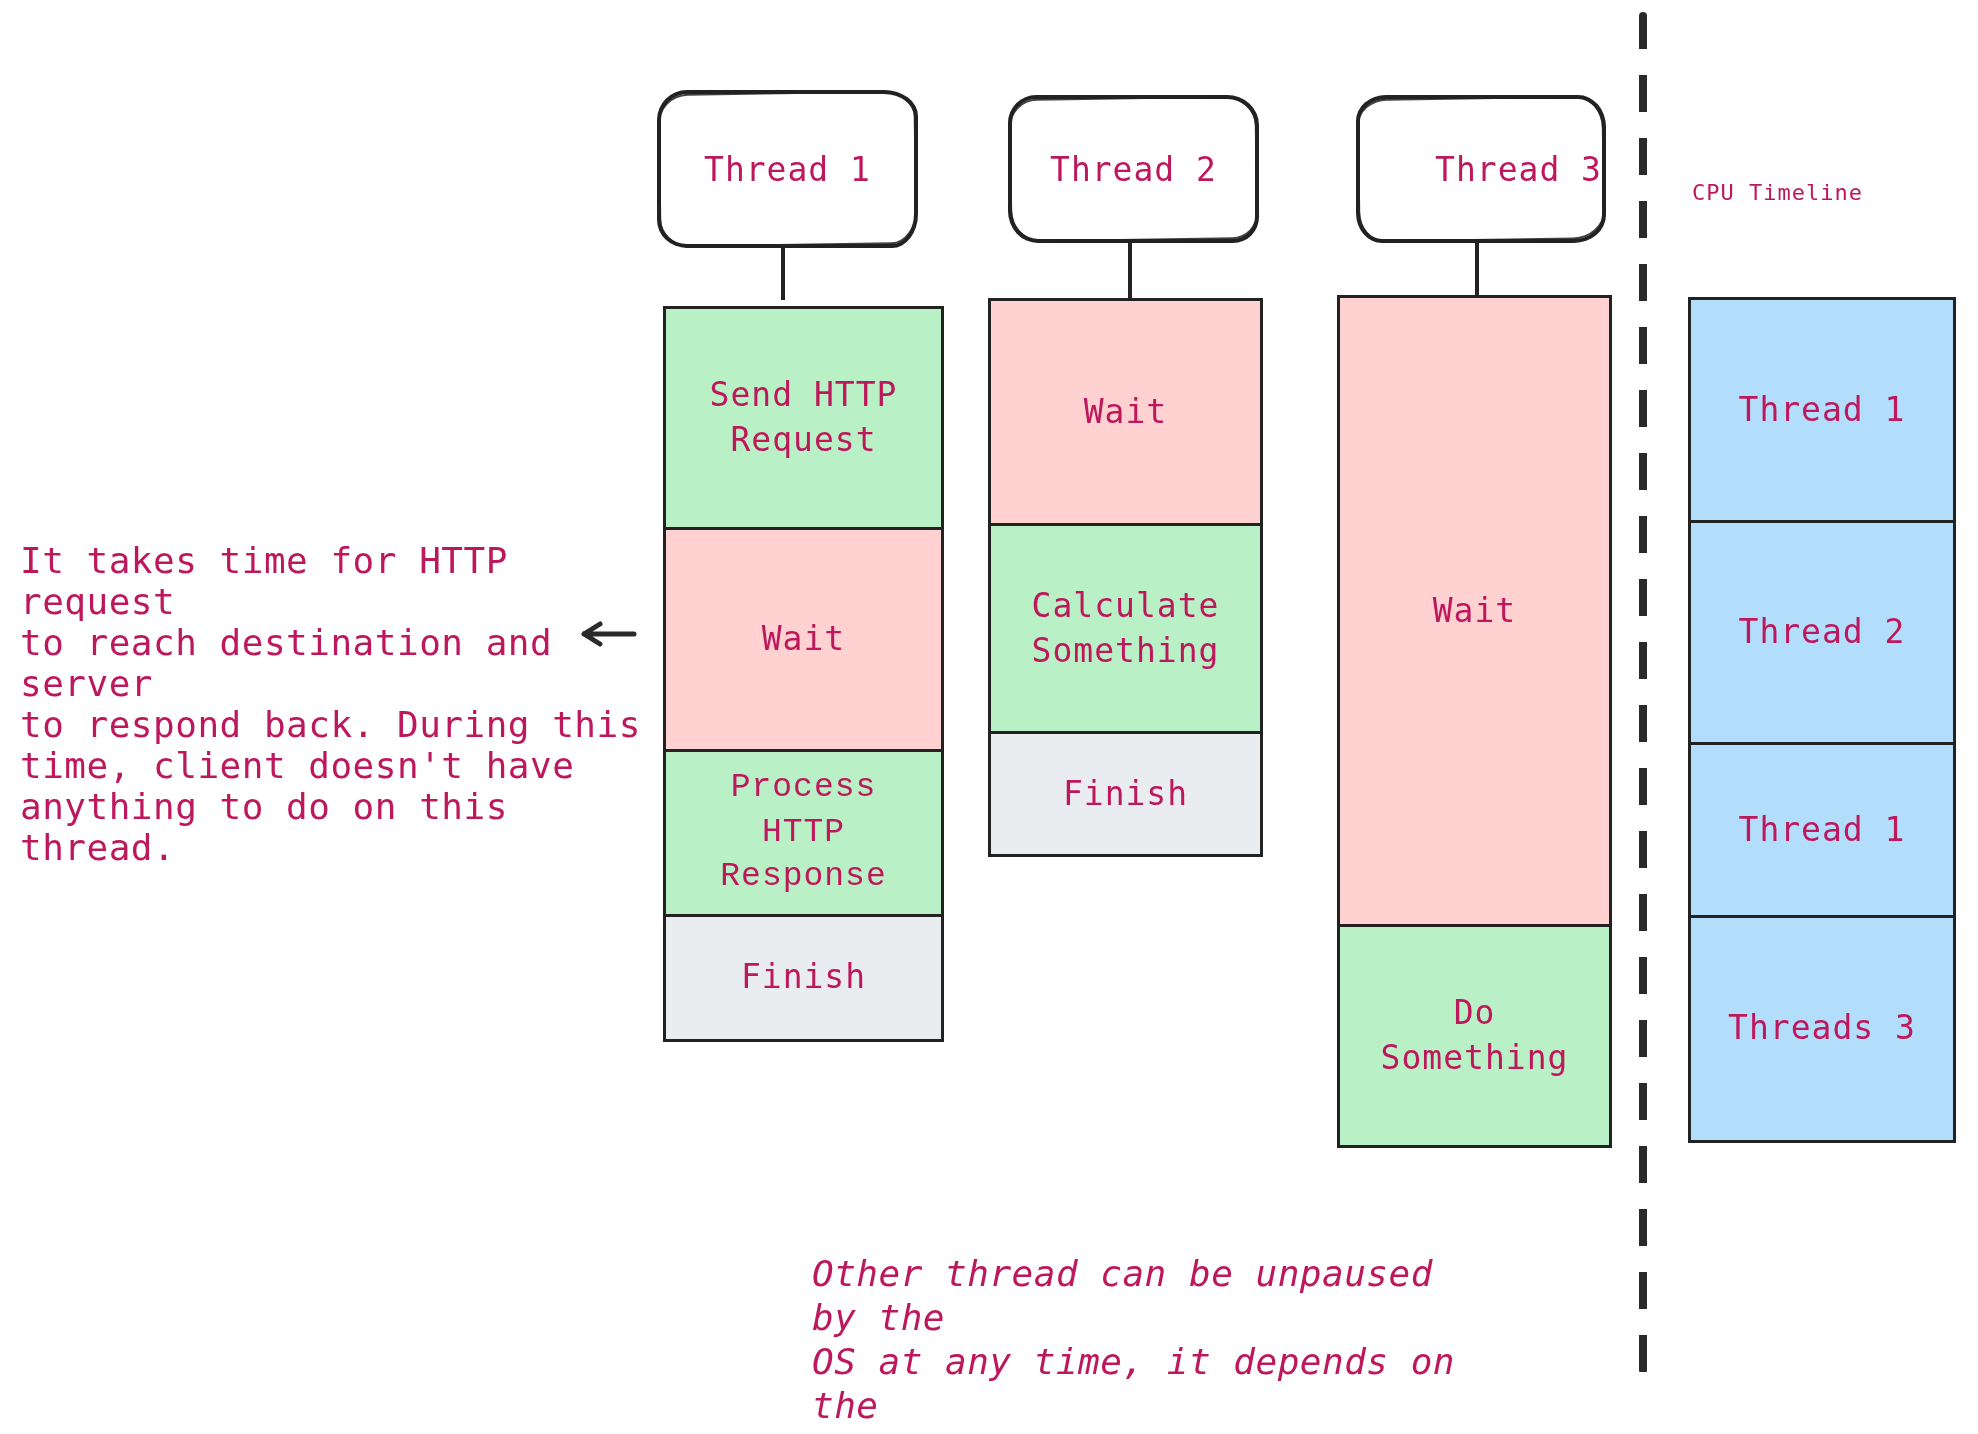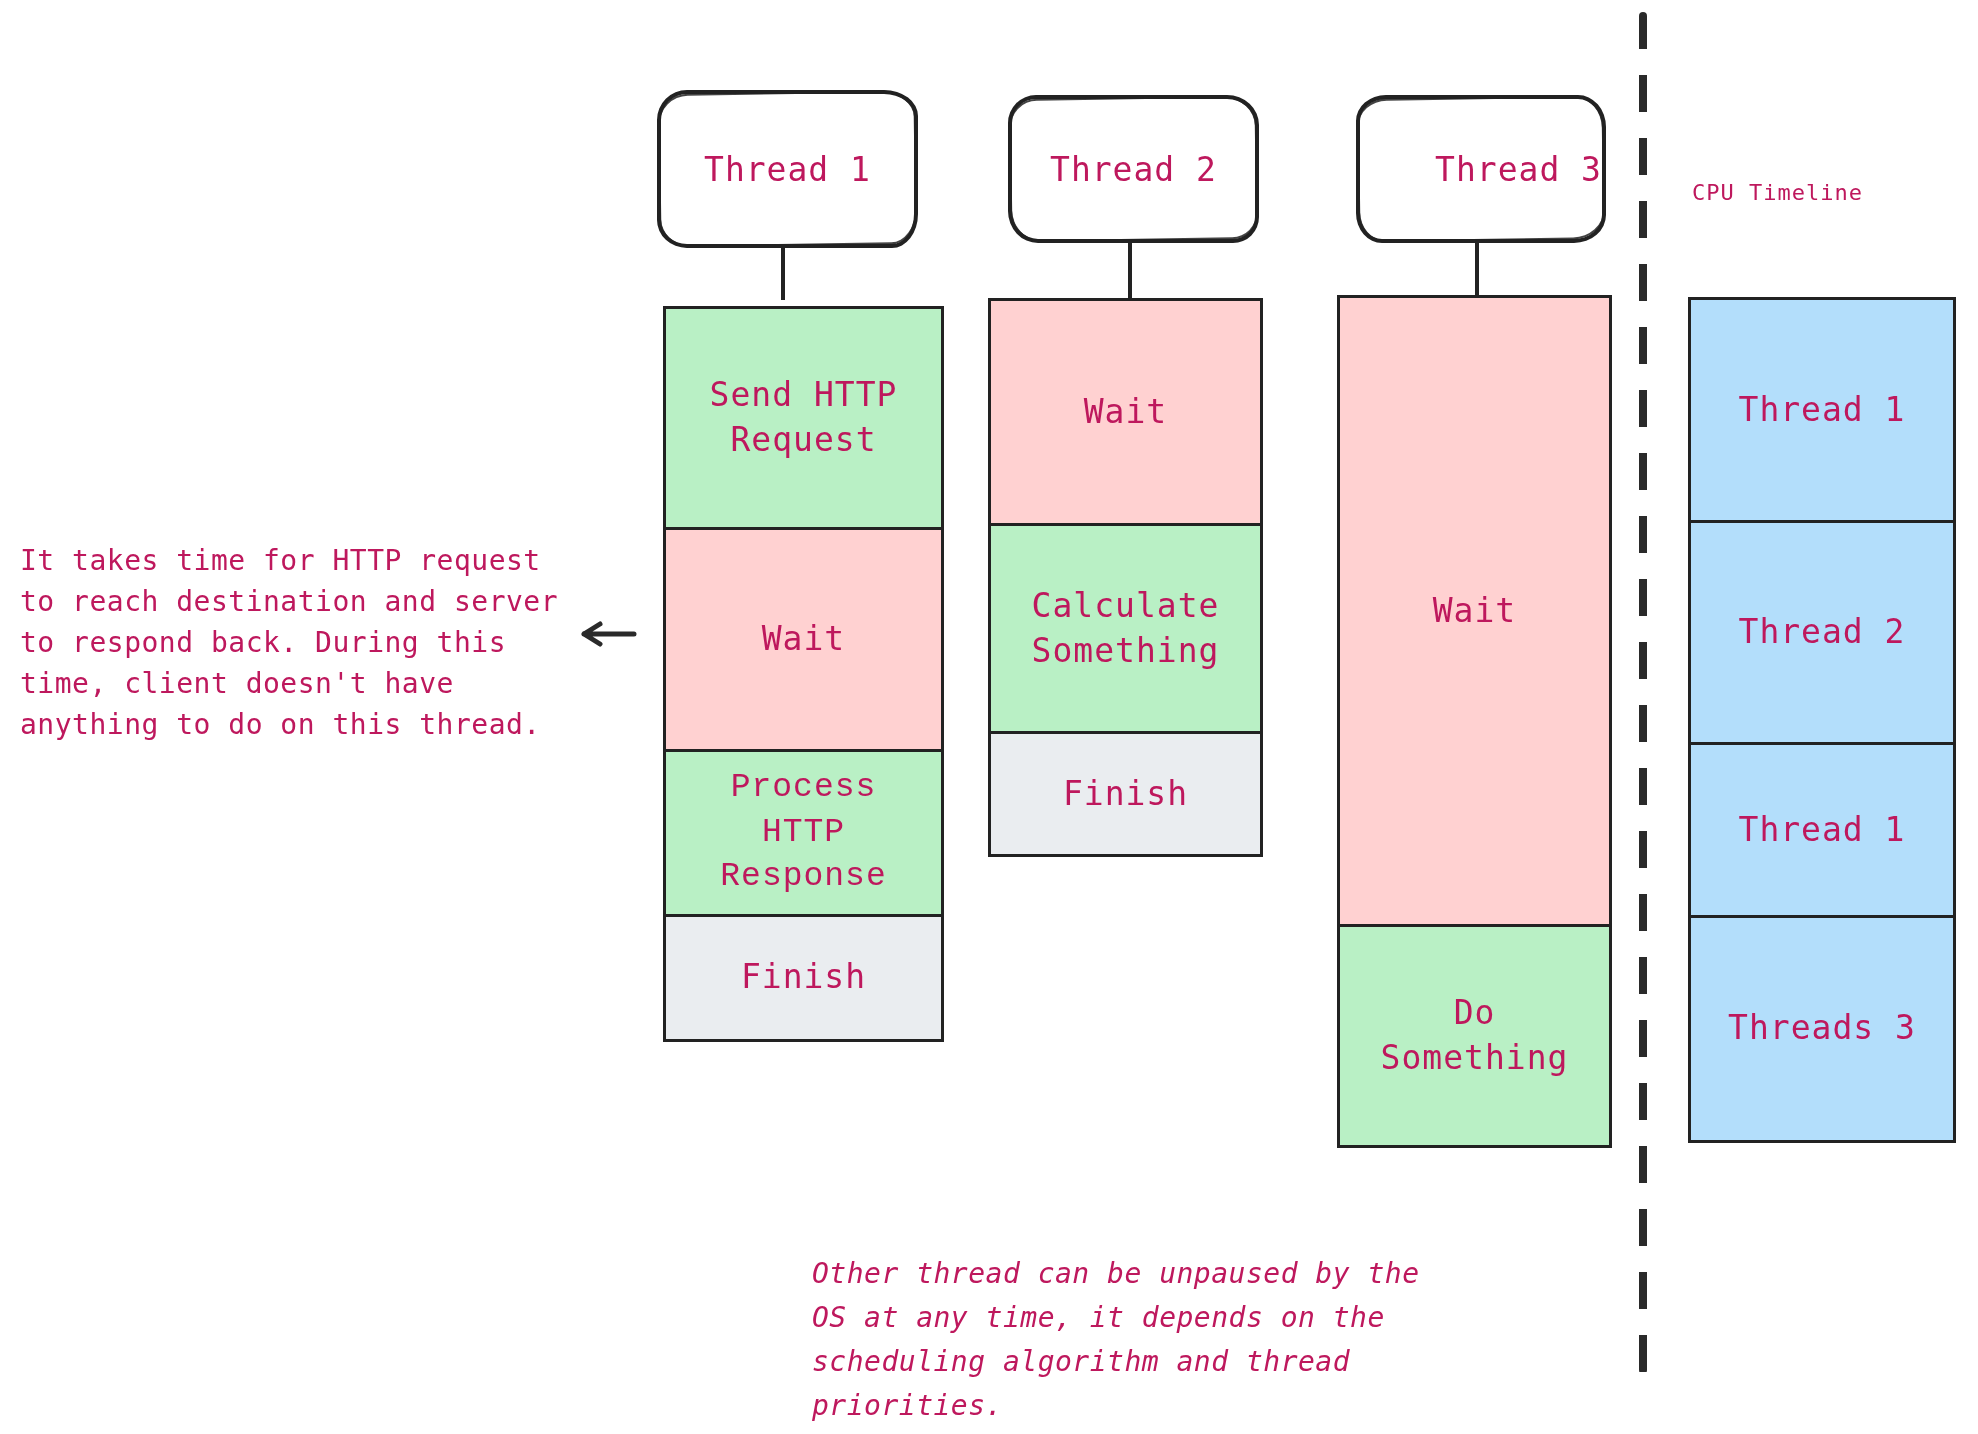--- a/index.html
+++ b/index.html
@@ -62,21 +62,21 @@
     background:repeating-linear-gradient(to bottom,#2a2a2a 0 37px,transparent 37px 63px);
     border-radius:4px;z-index:1;
   }
   
   .cpu-title{
     position:absolute;left:1692px;top:180px;
     font-size:22px;letter-spacing:1px;white-space:nowrap;
   }
   .note{
     position:absolute;
-    font-size:28px;line-height:41px;letter-spacing:.5px;
+    font-size:36px;line-height:41px;letter-spacing:.5px;
     white-space:pre-line;
   }
   .note-left{left:20px;top:540px;width:640px;}
   .note-bottom{left:812px;top:1252px;width:680px;line-height:44px;font-style:italic;}
   .arrow-left{position:absolute;left:574px;top:614px;width:64px;height:40px;z-index:2;}
 </style>
 </head>
 <body>
 
 <div class="canvas">

